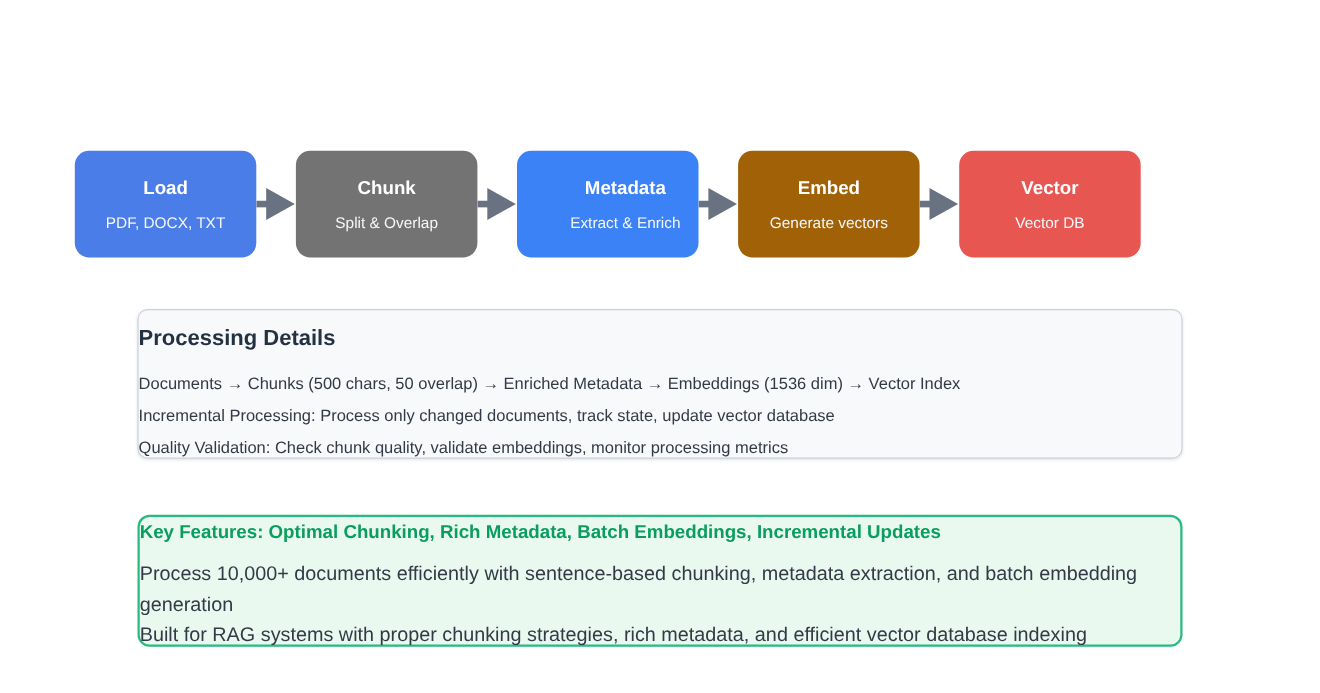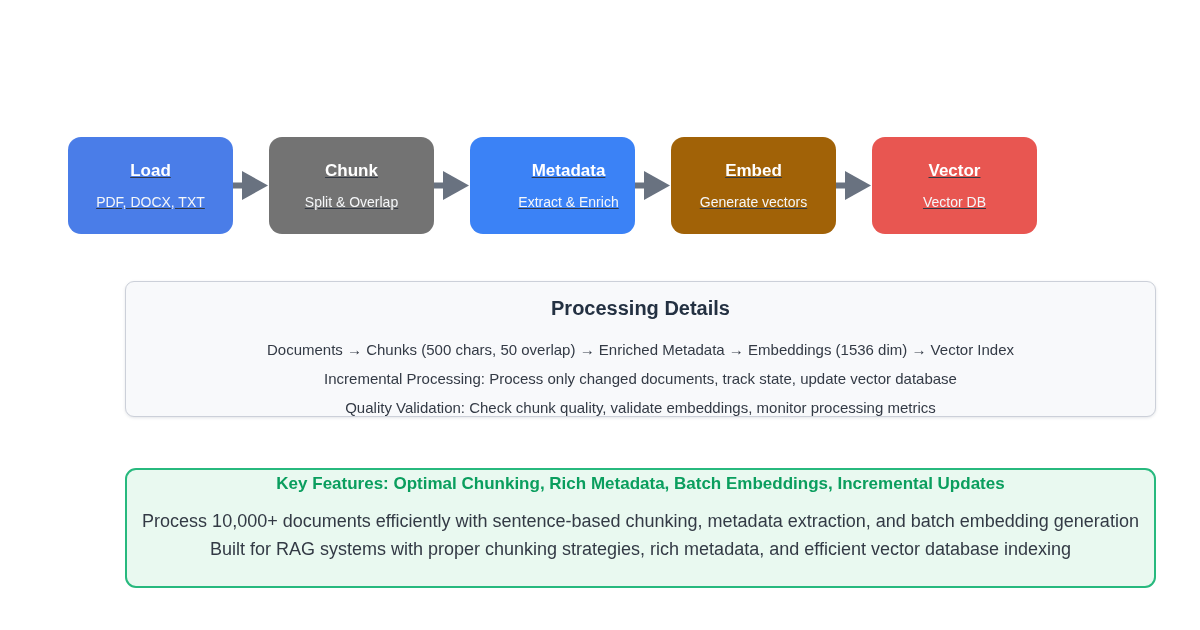--- a/index.html
+++ b/index.html
@@ -28,21 +28,20 @@
     color: #243142;
     letter-spacing: 0.2px;
   }
   .pipeline-row {
     position: absolute;
     top: 137px;
     left: 68px;
     height: 97px;
     display: flex;
     align-items: flex-start;
-    text-decoration: underline;
   }
   .stage-node {
     width: 165px;
     height: 97px;
     border-radius: 13px;
     display: flex;
     flex-direction: column;
     align-items: center;
     justify-content: center;
     gap: 13px;
@@ -60,22 +59,21 @@
   }
   .flow-arrow {
     width: 36px;
     height: 97px;
     flex: 0 0 36px;
   }
   .flow-arrow svg { display: block; width: 36px; height: 97px; }
   .panel {
     position: absolute;
     left: 125px;
-    width: 1031px;
-    text-align: center;
+    width: 950px;
   }
   .panel-processing {
     top: 281px;
     height: 136px;
     background: #f8f9fb;
     border: 1px solid #ccd0d9;
     border-radius: 9px;
     box-shadow: 0 1px 3px rgba(100,110,130,0.18);
     padding-top: 15px;
   }

